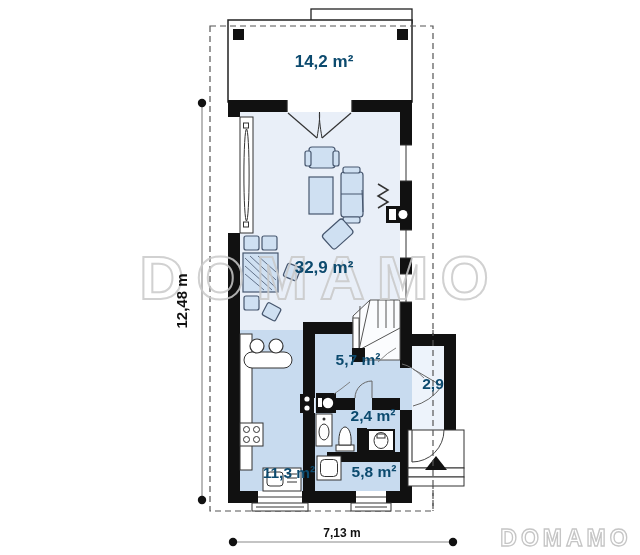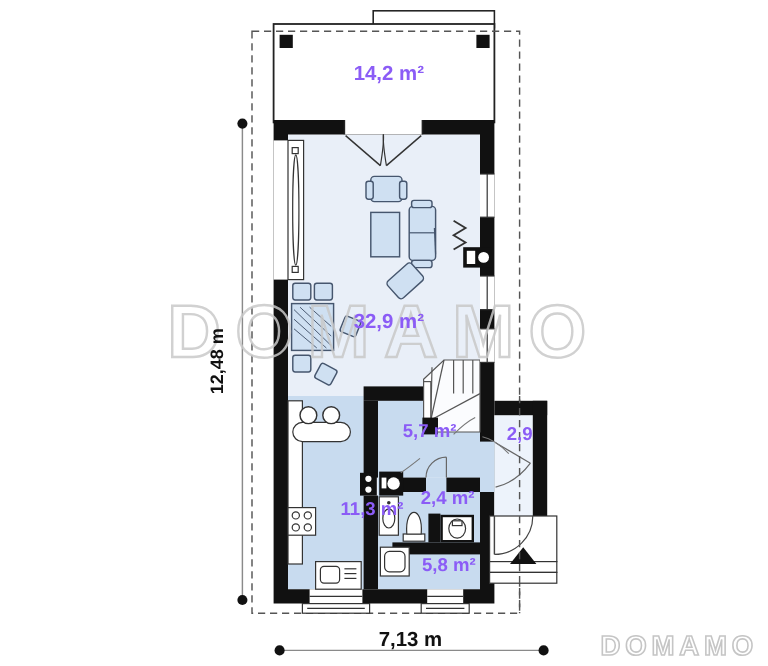--- a/index.html
+++ b/index.html
@@ -1,25 +1,25 @@
 <!DOCTYPE html>
 <html><head>
 <meta charset="utf-8">
 <style>
   html,body{margin:0;padding:0;background:#ffffff;}
   #stage{position:relative;width:640px;height:555px;background:#ffffff;overflow:hidden;
          font-family:"Liberation Sans", sans-serif;}
   #plan-svg{position:absolute;left:0;top:0;}
-  .room-label{position:absolute;transform:translate(-50%,-50%);font-weight:bold;color:#8b5cf6;
+  .room-label{position:absolute;transform:translate(-50%,-50%);font-weight:bold;color:#0c4a6e;
               white-space:nowrap;letter-spacing:0px;}
   .lbl-17{font-size:17px;}
   .lbl-16{font-size:15.5px;}
   .dim-label{position:absolute;font-weight:bold;color:#111;white-space:nowrap;}
   #dim-left-label{left:181px;top:301px;transform:translate(-50%,-50%) rotate(-90deg);font-size:15px;}
-  #dim-bottom-label{left:342px;top:533px;transform:translate(-50%,-50%);font-size:17px;}
+  #dim-bottom-label{left:342px;top:533px;transform:translate(-50%,-50%);font-size:12px;}
   .watermark{position:absolute;font-weight:bold;color:transparent;
              -webkit-text-stroke:2px #c9c9c9;pointer-events:none;white-space:nowrap;text-align:center;}
   #wm-center{left:320px;top:277px;transform:translate(-50%,-50%);font-size:62px;letter-spacing:12px;opacity:.85;}
   #wm-corner{left:566px;top:538px;transform:translate(-50%,-50%);font-size:23px;letter-spacing:4px;
              -webkit-text-stroke:1.3px #c2c2c2;opacity:.95;}
 </style>
 </head>
 <body>
 
 <div id="stage">
@@ -237,21 +237,21 @@
       <circle cx="453" cy="542" r="4.2" fill="#111"></circle>
     </g>
   </svg>
 
   <div class="watermark" id="wm-center">DOMAMO</div>
   <div class="watermark" id="wm-corner">DOMAMO</div>
 
   <div class="room-label lbl-17" style="left:324px;top:62px;">14,2 m²</div>
   <div class="room-label lbl-17" style="left:324px;top:268px;">32,9 m²</div>
   <div class="room-label lbl-16" style="left:358px;top:360px;">5,7 m²</div>
-  <div class="room-label lbl-16" style="left:433px;top:363px;">2,9</div>
+  <div class="room-label lbl-16" style="left:433px;top:384px;">2,9</div>
   <div class="room-label lbl-16" style="left:373px;top:416px;">2,4 m²</div>
-  <div class="room-label lbl-16" style="left:289px;top:425px;margin-left:21px;">11,3 m²</div>
+  <div class="room-label lbl-16" style="left:289px;top:473px;">11,3 m²</div>
   <div class="room-label lbl-16" style="left:374px;top:472px;">5,8 m²</div>
 
   <div class="dim-label" id="dim-left-label">12,48 m</div>
   <div class="dim-label" id="dim-bottom-label">7,13 m</div>
 
 </div>
 
 </body></html>

